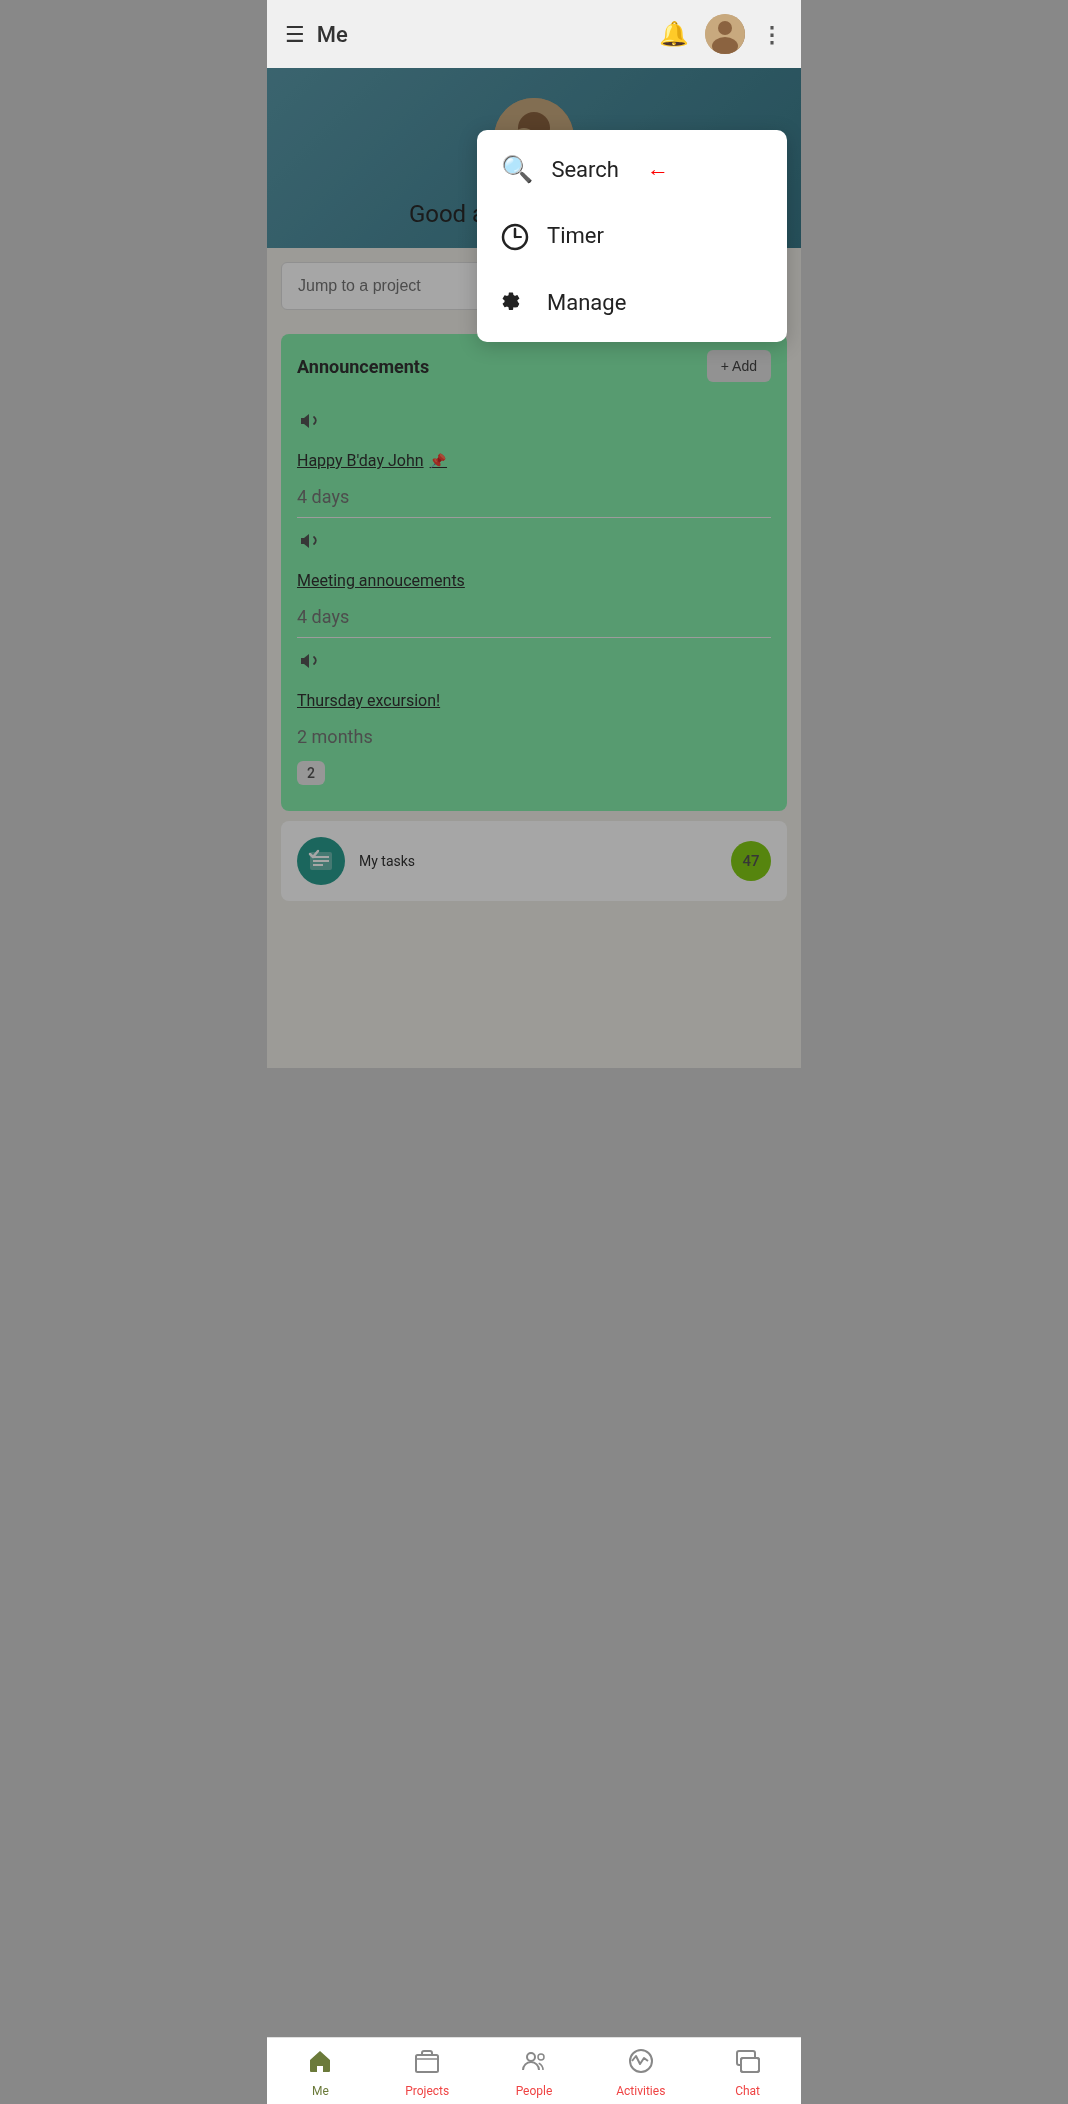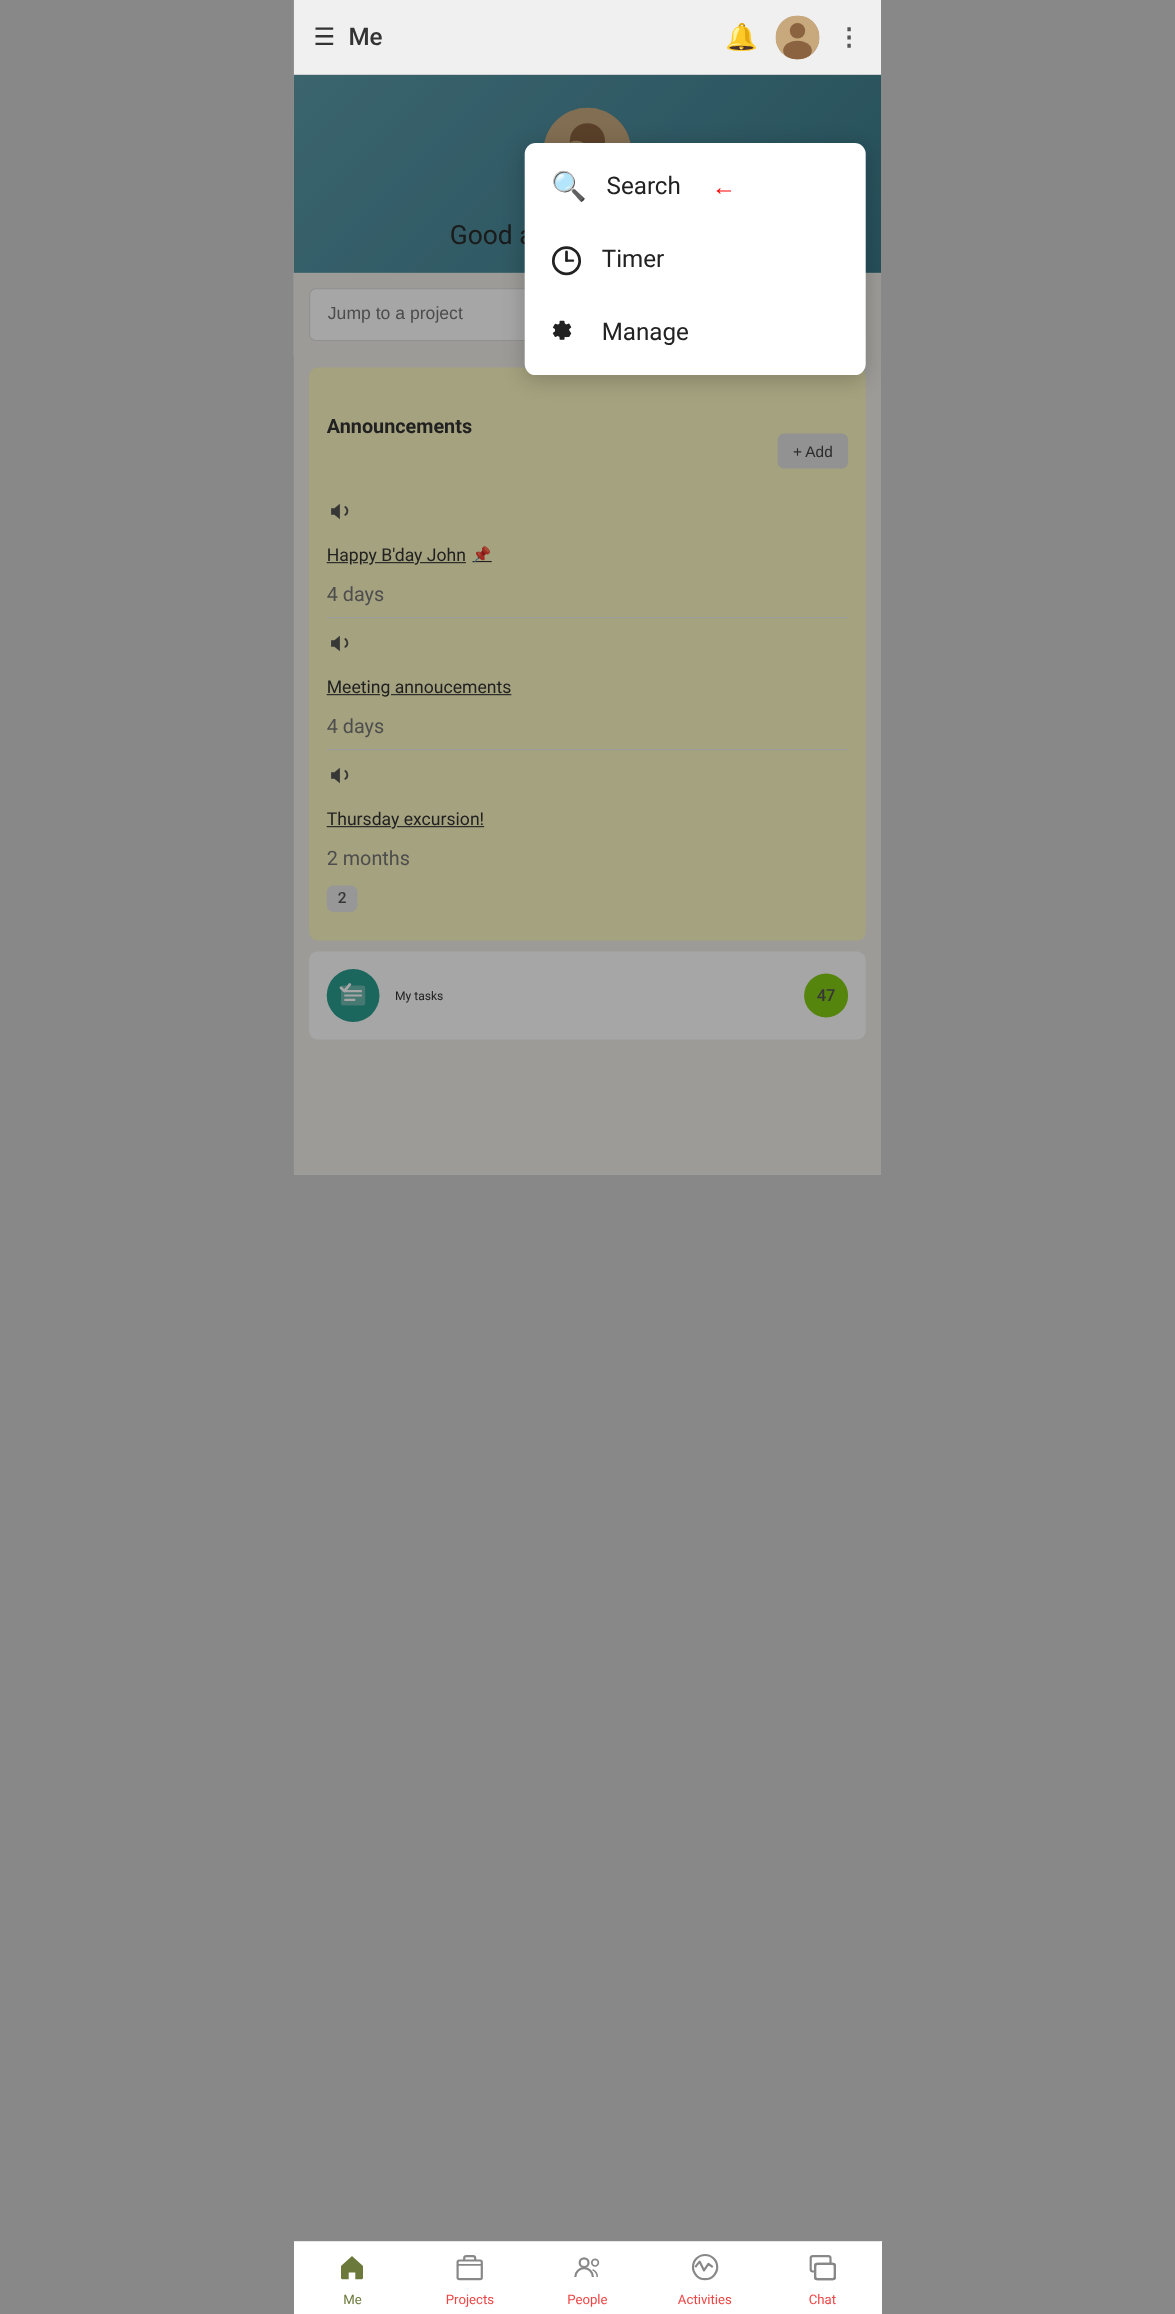--- a/index.html
+++ b/index.html
@@ -117,21 +117,21 @@
       border: 1px solid #ddd;
       border-radius: 6px;
       font-size: 16px;
       color: #999;
       background: white;
     }
 
     
     .announcements-section {
       margin: 10px 14px;
-      background: #fef9c3;
+      background: #86efac;
       border-radius: 8px;
       padding: 16px;
     }
     .announcements-header {
       display: flex;
       align-items: center;
       justify-content: space-between;
       margin-bottom: 16px;
     }
     .announcements-title {
@@ -143,21 +143,20 @@
       background: #e0e0e0;
       border: none;
       padding: 8px 14px;
       border-radius: 6px;
       font-size: 14px;
       color: #444;
       cursor: pointer;
       display: flex;
       align-items: center;
       gap: 4px;
-      margin-top: 44px;
     }
     .announcement-item {
       display: flex;
       align-items: flex-start;
       gap: 14px;
       padding: 10px 0;
       border-bottom: 1px solid #f0f0f0;
       flex-direction: column;
     }
     .announcement-item:last-child {
@@ -221,21 +220,21 @@
       align-items: center;
       justify-content: center;
       font-size: 22px;
       color: white;
       flex-shrink: 0;
     }
     .task-icon-teal { background: #2a9d8f; }
     .task-icon-red { background: #e63946; }
     .task-label {
       flex: 1;
-      font-size: 11px;
+      font-size: 14px;
       color: #333;
     }
     .task-count {
       background: #84cc16;
       color: #555;
       border-radius: 50%;
       width: 40px;
       height: 40px;
       display: flex;
       align-items: center;

